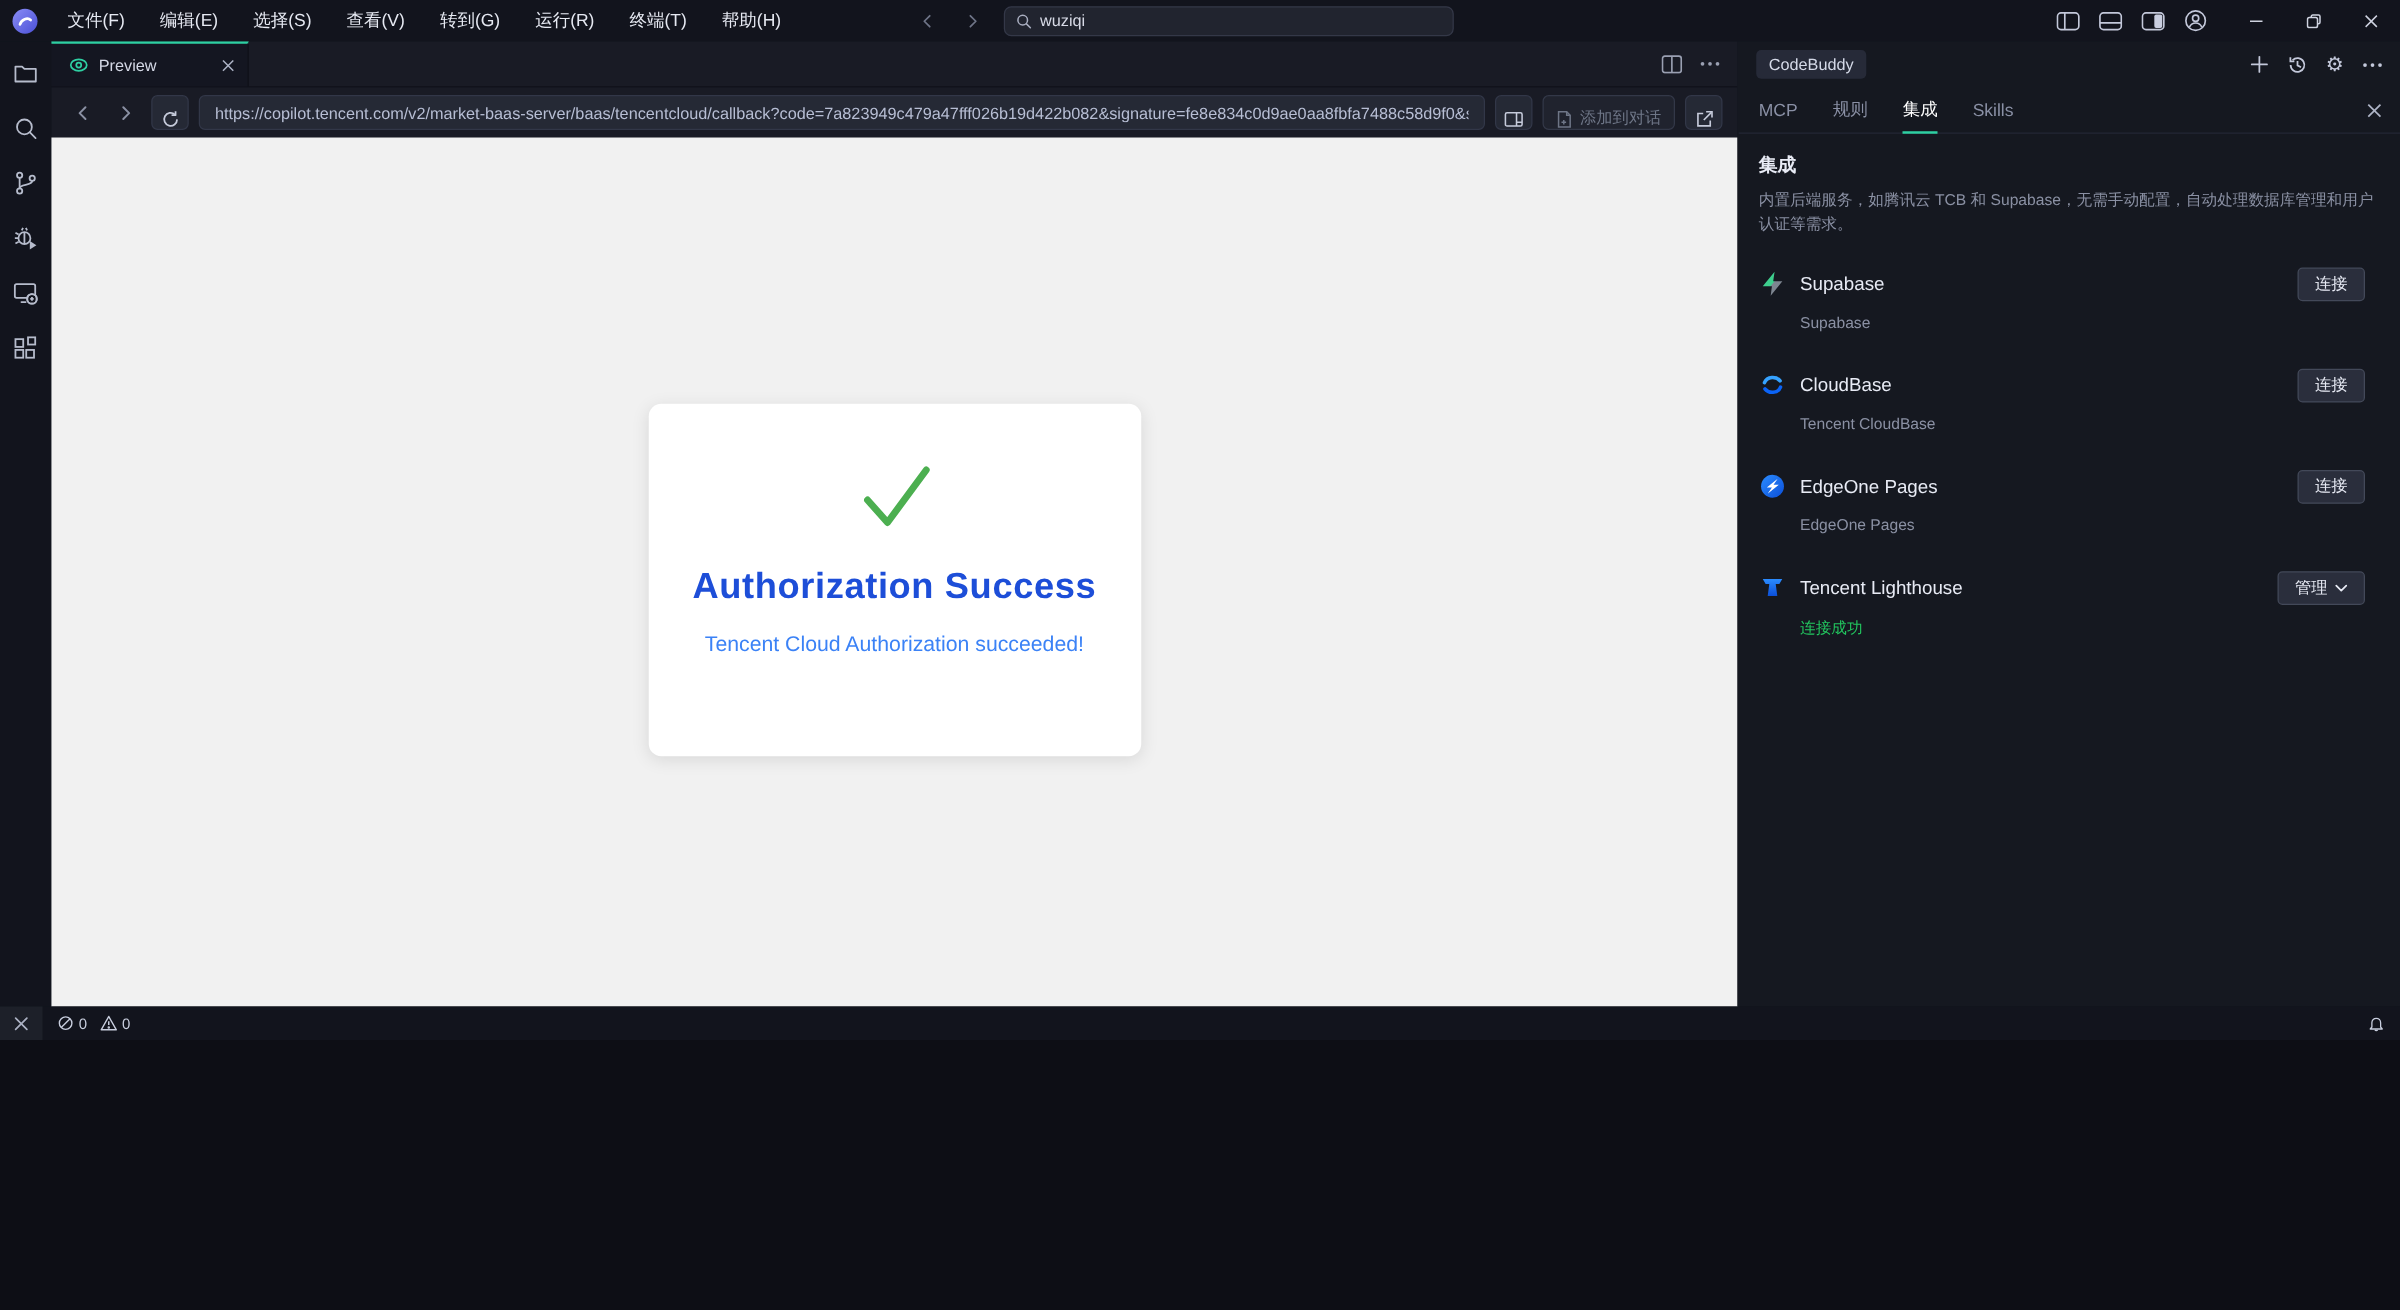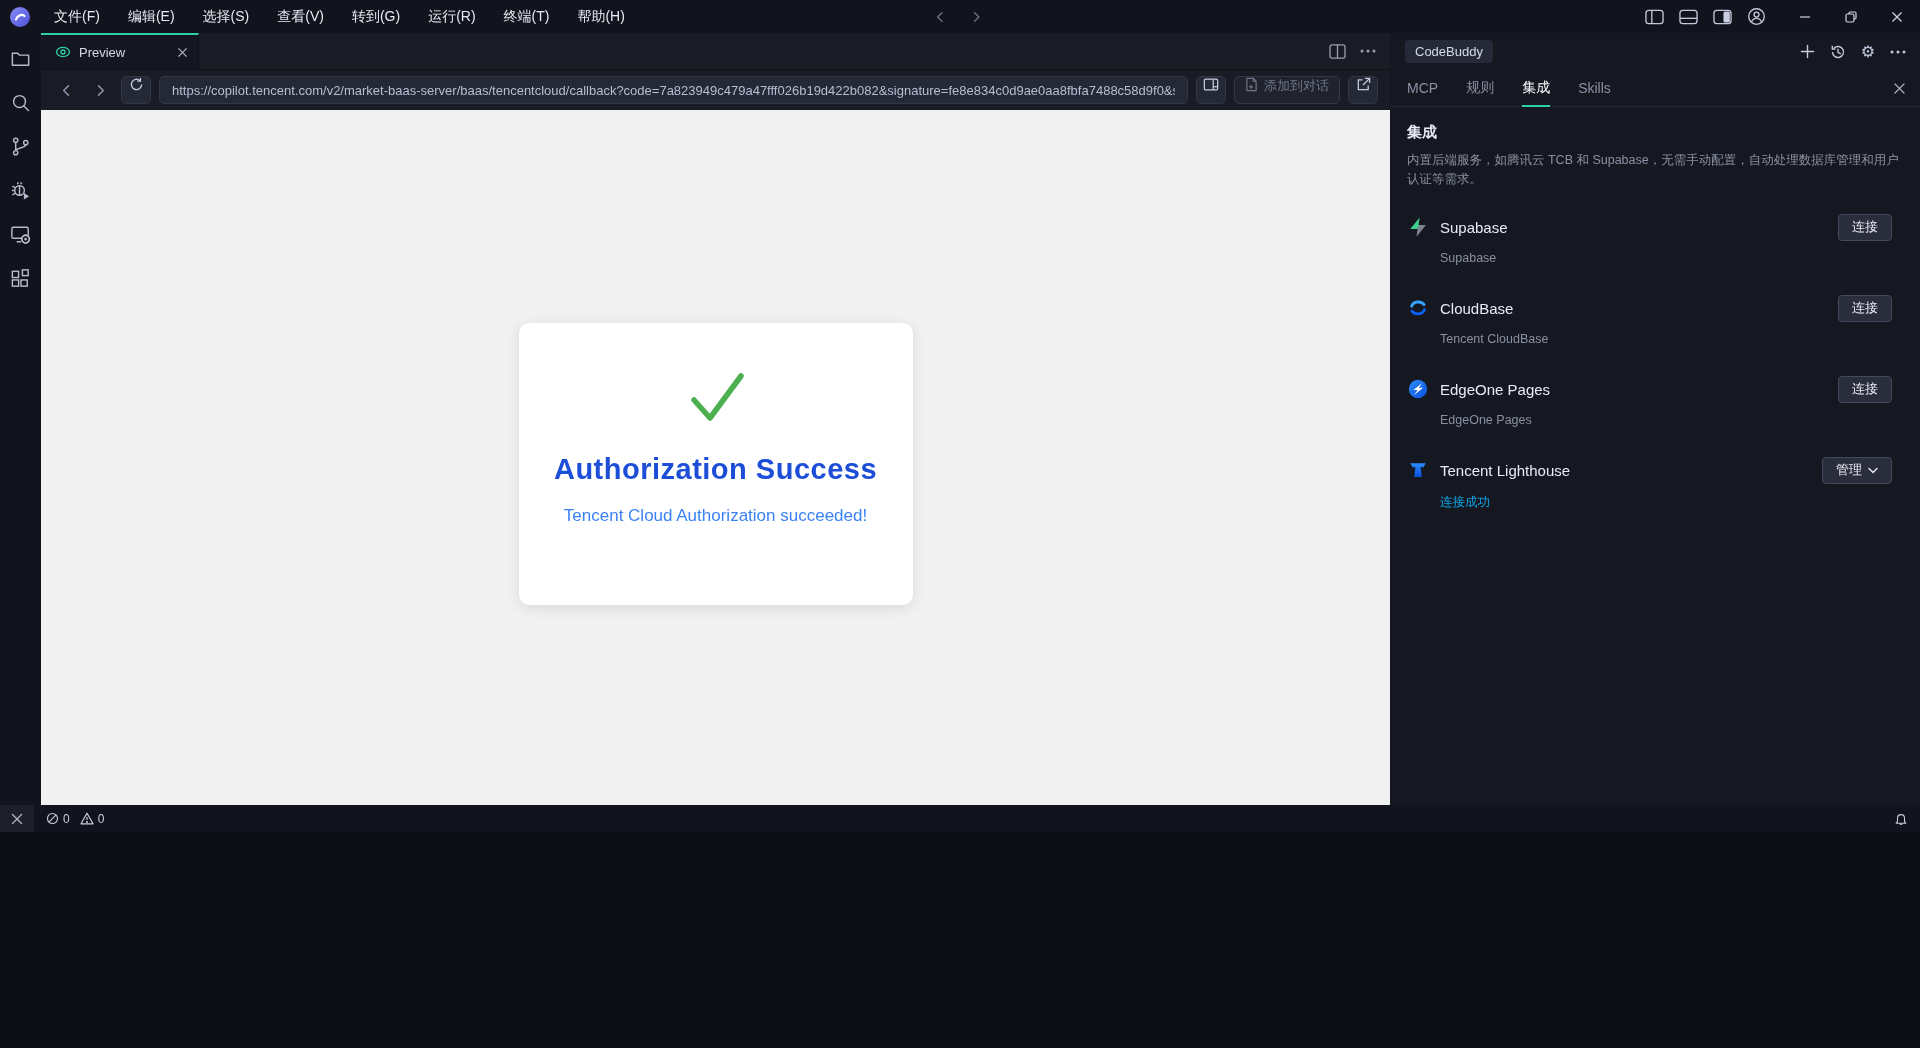--- a/index.html
+++ b/index.html
@@ -29,21 +29,21 @@
   
   .main { position:absolute; top:33px; left:41px; width:1349px; bottom:14px; display:flex; flex-direction:column; }
   .tabbar { height:37px; background:#191b25; display:flex; align-items:stretch; border-bottom:1px solid #0f1018; }
   .tab { width:158px; background:#141621; border-top:2px solid #2ecfa2; border-right:1px solid #0f1018; display:flex; align-items:center; gap:8px; padding:0 10px 0 14px; }
   .tab-label { color:#d5d9e6; font-size:13px; flex:1; }
   .tab-close { color:#aeb4c6; display:flex; }
   .tabbar-actions { margin-left:auto; display:flex; align-items:center; gap:14px; padding-right:14px; color:#9aa0b2; }
 
   .toolbar { height:40px; background:#191b25; display:flex; align-items:center; padding:0 12px; gap:8px; }
   .tbtn { width:26px; height:26px; display:flex; align-items:center; justify-content:center; color:#8a90a3; }
-  .boxbtn { height:28px; background:#252935; border:1px solid #323748; border-radius:5px; display:flex; align-items:flex-start; justify-content:center; color:#c6cbdb; }
+  .boxbtn { height:28px; background:#252935; border:1px solid #323748; border-radius:5px; display:flex; align-items:flex-end; justify-content:center; color:#c6cbdb; }
   .reload { width:30px; }
   .urlfield { flex:1; height:28px; background:#252935; border:1px solid #323748; border-radius:5px; display:flex; align-items:center; padding:0 12px; overflow:hidden; }
   .urlfield input { width:100%; background:transparent; border:none; outline:none; color:#b7bed4; font-size:13px; white-space:nowrap; font-family:"Liberation Sans",sans-serif; }
   .icnbtn { width:30px; }
   .addchat { padding:0 10px; gap:6px; color:#6e7687; background:#20232e; border:1px solid #333848; font-size:13px; white-space:nowrap; }
 
   .preview { flex:1; background:#f1f1f1; display:flex; align-items:center; justify-content:center; }
   .card { width:394px; height:282px; background:#ffffff; border-radius:10px; box-shadow:0 3px 14px rgba(0,0,0,.10); display:flex; flex-direction:column; align-items:center; padding-top:46px; }
   .card-title { margin-top:26px; font-size:29px; font-weight:bold; color:#1d4ed8; letter-spacing:.5px; }
   .card-msg { margin-top:20px; font-size:17px; color:#3b82f6; }
@@ -62,21 +62,21 @@
   .rp-body { padding:16px 14px 0 16px; }
   .rp-title { color:#e8ebf5; font-size:15px; font-weight:bold; }
   .rp-desc { margin-top:9px; color:#8a90a3; font-size:12.5px; line-height:1.55; width:500px; }
   .integrations { margin-top:24px; }
   .intg { margin-bottom:30px; }
   .intg-head { display:flex; align-items:center; gap:11px; }
   .intg-logo { width:22px; height:22px; flex:0 0 auto; display:flex; align-items:center; justify-content:center; }
   .intg-name { color:#e8ebf5; font-size:15px; }
   .intg-btn { margin-left:auto; margin-right:14px; height:27px; padding:0 13px; background:#2a2e3c; border:1px solid #434959; border-radius:4px; color:#e8ebf5; font-size:13px; display:flex; align-items:center; gap:6px; cursor:pointer; font-family:"Liberation Sans",sans-serif; }
   .intg-sub { margin:10px 0 0 33px; color:#8a90a3; font-size:12.5px; }
-  .intg-sub.success { color:#0ea5e9; }
+  .intg-sub.success { color:#22c55e; }
 
   
   .statusbar { position:absolute; bottom:0; left:0; right:0; height:27px; background:#12141d; display:flex; align-items:center; color:#c8cede; font-size:12px; }
   .sb-remote { width:34px; height:27px; background:#1d2029; display:flex; align-items:center; justify-content:center; }
   .sb-problems { display:flex; align-items:center; gap:4px; margin-left:12px; }
   .sb-problems .grp { display:flex; align-items:center; gap:4px; margin-right:6px; }
   .sb-right { margin-left:auto; padding-right:12px; display:flex; align-items:center; }
 
   svg { display:block; }
 </style>
@@ -106,20 +106,29 @@
       <span class="nav-chev">
         <svg width="14" height="14" viewBox="0 0 16 16">
             <polyline points="10,3 5,8 10,13" fill="none" stroke="currentColor" stroke-width="1.6" stroke-linecap="round" stroke-linejoin="round"></polyline>
           </svg>
       </span>
       <span class="nav-chev">
         <svg width="14" height="14" viewBox="0 0 16 16">
             <polyline points="6,3 11,8 6,13" fill="none" stroke="currentColor" stroke-width="1.6" stroke-linecap="round" stroke-linejoin="round"></polyline>
           </svg>
       </span>
+      <div class="searchbox">
+        <span>
+          <svg width="14" height="14" viewBox="0 0 16 16">
+              <circle cx="7" cy="7" r="4.4" fill="none" stroke="#a9aec0" stroke-width="1.4"></circle>
+              <line x1="10.4" y1="10.4" x2="14" y2="14" stroke="#a9aec0" stroke-width="1.4" stroke-linecap="round"></line>
+            </svg>
+        </span>
+        <input value="wuziqi" style="">
+      </div>
     </div>
 
     <div class="tb-right">
       <div class="layout-icons">
         <span class="ticon">
           <svg width="19" height="16" viewBox="0 0 20 16">
               <rect x="1" y="1" width="18" height="14" rx="3" fill="none" stroke="#c3c8da" stroke-width="1.4"></rect>
               <line x1="7.2" y1="1" x2="7.2" y2="15" stroke="#c3c8da" stroke-width="1.4"></line>
             </svg>
         </span>

